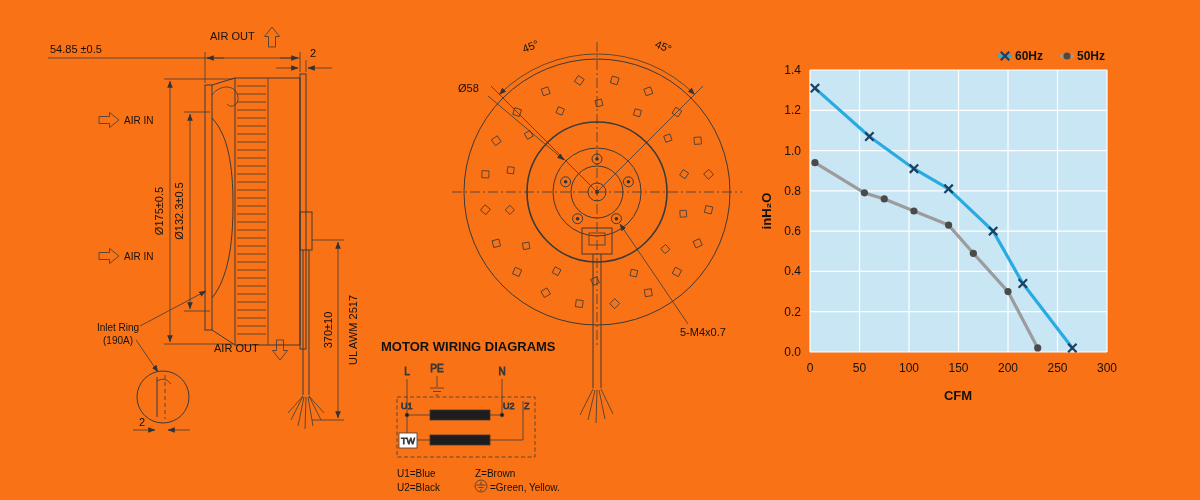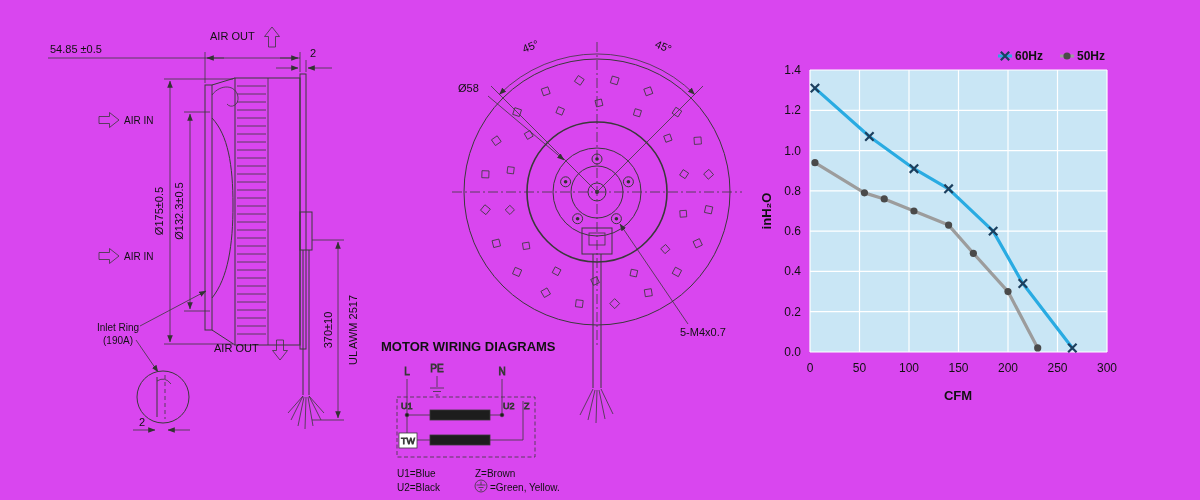--- a/index.html
+++ b/index.html
@@ -1,17 +1,17 @@
 <!DOCTYPE html>
 <html><head>
 <meta charset="utf-8">
 <style>
   * { margin:0; padding:0; box-sizing:border-box; }
   body { background:#e9e9e9; }
-  .sheet { position:relative; width:1200px; height:500px; background:#d946ef;
+  .sheet { position:relative; width:1200px; height:500px; background:#f97316;
            font-family:"Liberation Sans","DejaVu Sans",sans-serif; overflow:hidden; }
   .abs { position:absolute; }
   svg text { fill:#111; font-family:inherit; }
   .ln   { stroke:#3a3a3a; stroke-width:1; fill:none; }
   .thk  { stroke:#3a3a3a; stroke-width:1.6; fill:none; }
   .thin { stroke:#3a3a3a; stroke-width:0.8; fill:none; }
   .dash { stroke-dasharray:10 3 2 3; }
   .t9  { font-size:9px; }
   .t10 { font-size:10px; }
   .t11 { font-size:11px; }

